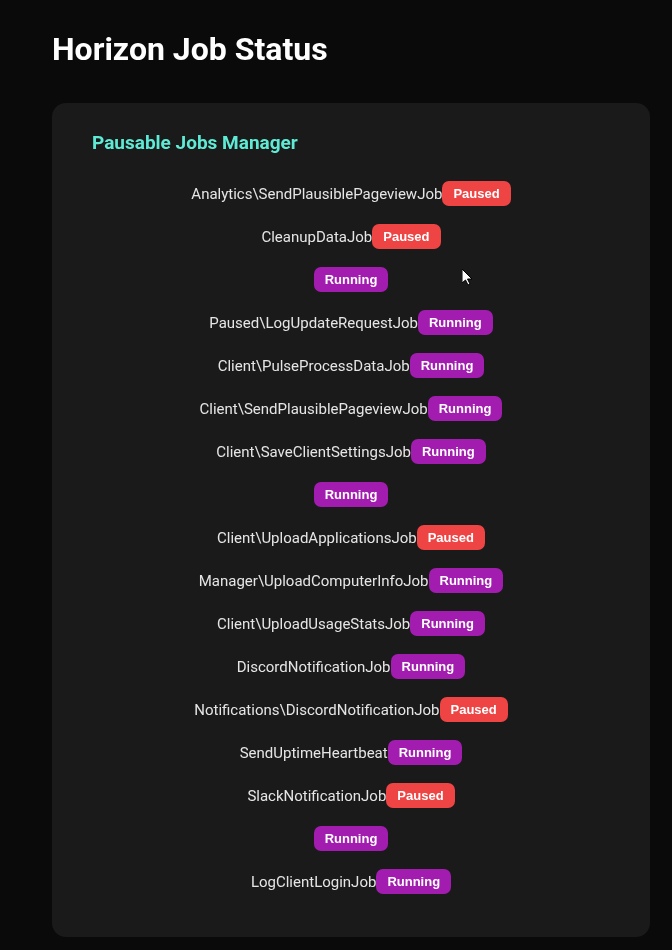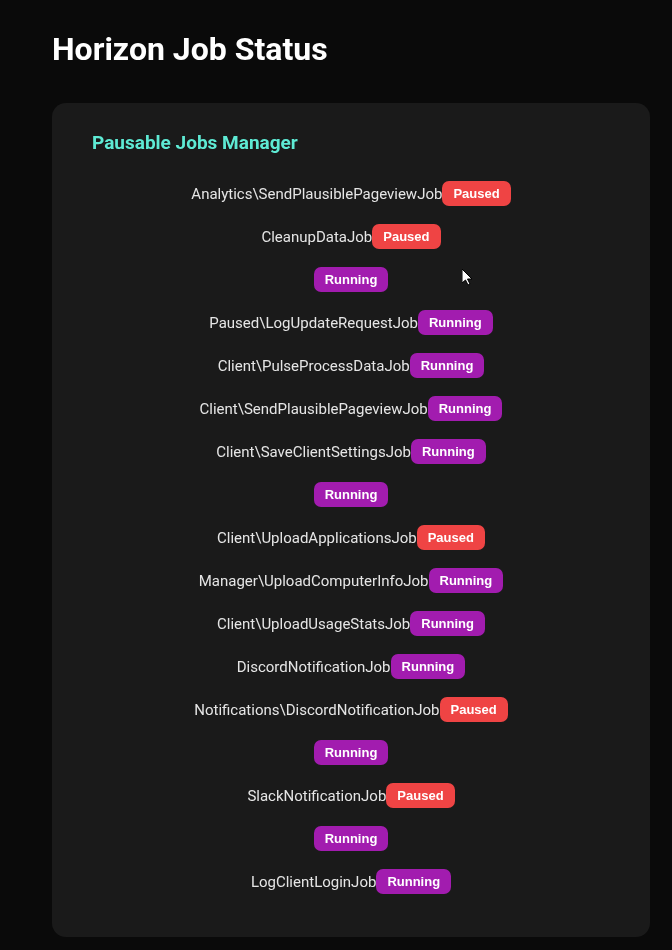--- a/index.html
+++ b/index.html
@@ -121,20 +121,21 @@
       </div>
       <div class="job-row">
         <span class="job-name">DiscordNotificationJob</span>
         <button class="status-badge status-running">Running</button>
       </div>
       <div class="job-row">
         <span class="job-name">Notifications\DiscordNotificationJob</span>
         <button class="status-badge status-paused">Paused</button>
       </div>
       <div class="job-row">
+        <span class="job-name">SendUptimeHeartbeat</span>
         <button class="status-badge status-running">Running</button>
       </div>
       <div class="job-row">
         <span class="job-name">SlackNotificationJob</span>
         <button class="status-badge status-paused">Paused</button>
       </div>
       <div class="job-row">
         <button class="status-badge status-running">Running</button>
       </div>
       <div class="job-row">

